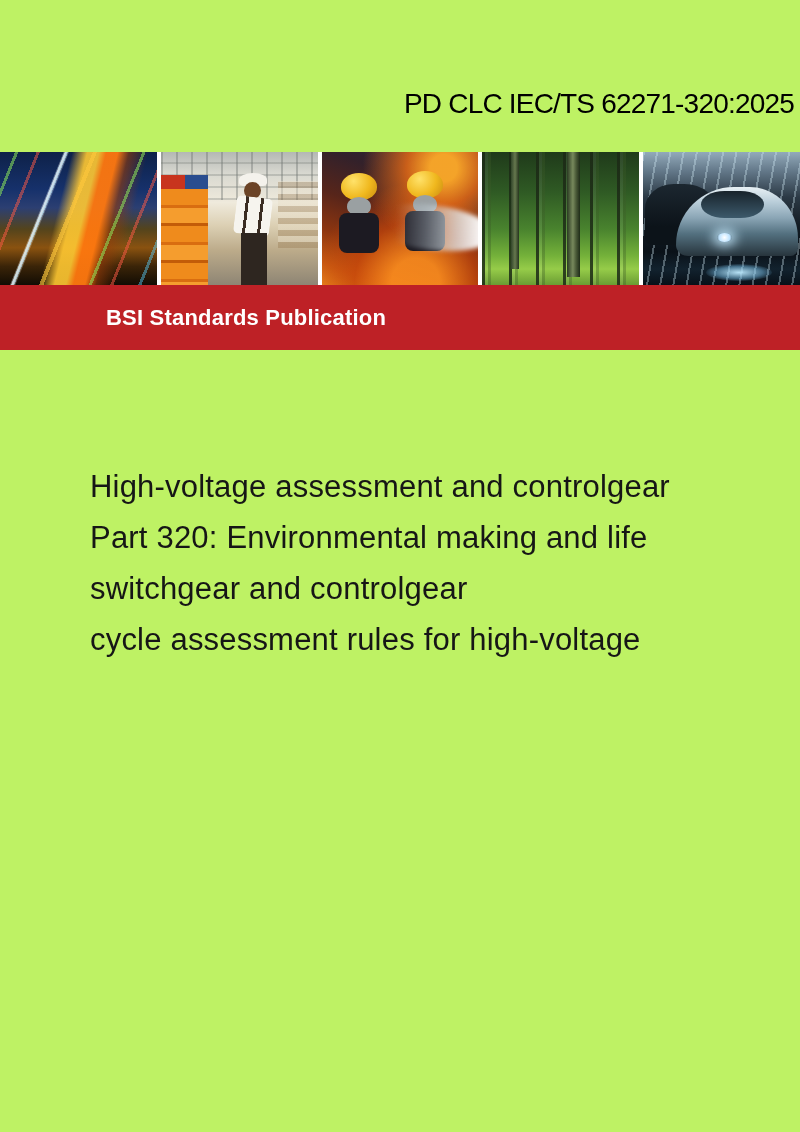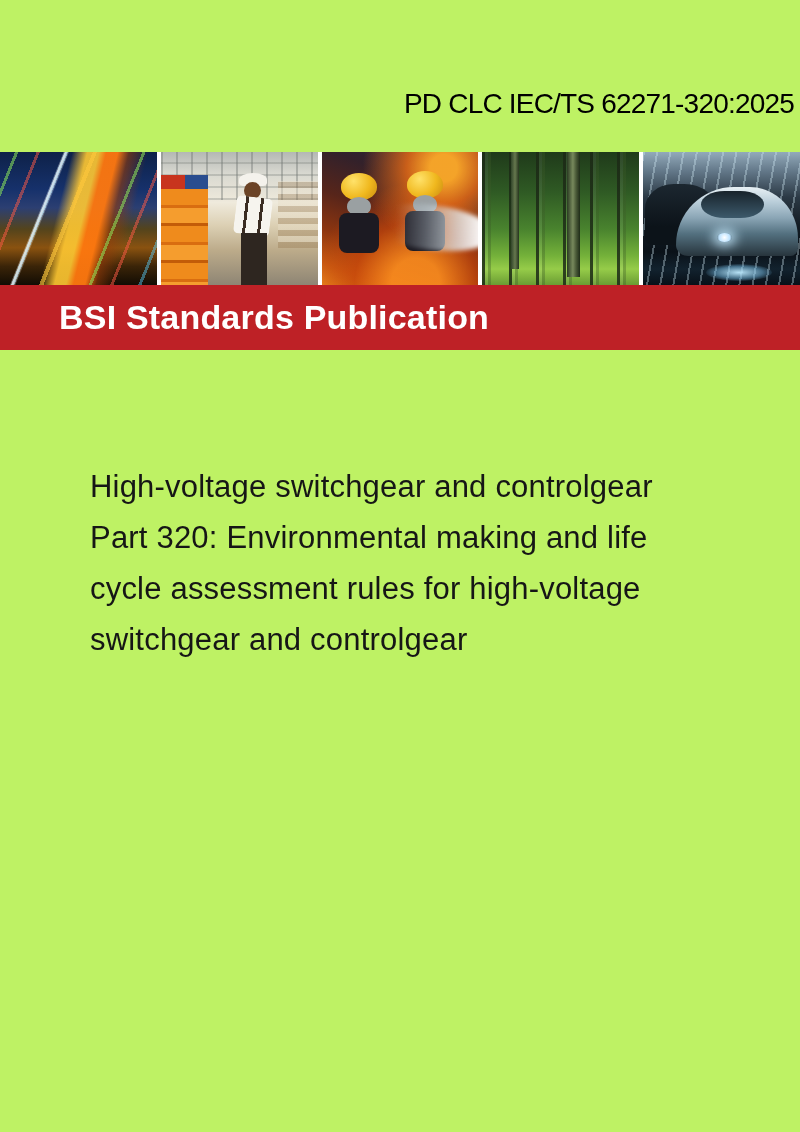--- a/index.html
+++ b/index.html
@@ -164,22 +164,22 @@
     position: absolute;
     top: 285px;
     left: 0;
     width: 800px;
     height: 65px;
     background: var(--banner-red, #be2126);
     display: flex;
     align-items: center;
   }
   .banner-label {
-    margin-left: 59px;
-    font-size: 34px;
+    margin-left: 106px;
+    font-size: 22px;
     font-weight: 700;
     letter-spacing: 0.2px;
     color: #ffffff;
   }
 
   
   .doc-title {
     position: absolute;
     left: 90px;
     top: 461px;
@@ -274,21 +274,21 @@
       <div class="car-headlight"></div>
       <div class="floor-glow"></div>
     </div>
   </div>
 
   <div class="banner">
     <span class="banner-label">BSI Standards Publication</span>
   </div>
 
   <div class="doc-title">
-    <div class="title-line">High-voltage switchgear and controlgear</div>
+    <div class="title-line">High-voltage assessment and controlgear</div>
     <div class="title-line">Part 320: Environmental making and life</div>
+    <div class="title-line">switchgear and controlgear</div>
     <div class="title-line">cycle assessment rules for high-voltage</div>
-    <div class="title-line">switchgear and controlgear</div>
   </div>
 
 
 
 </div>
 
 </body></html>

